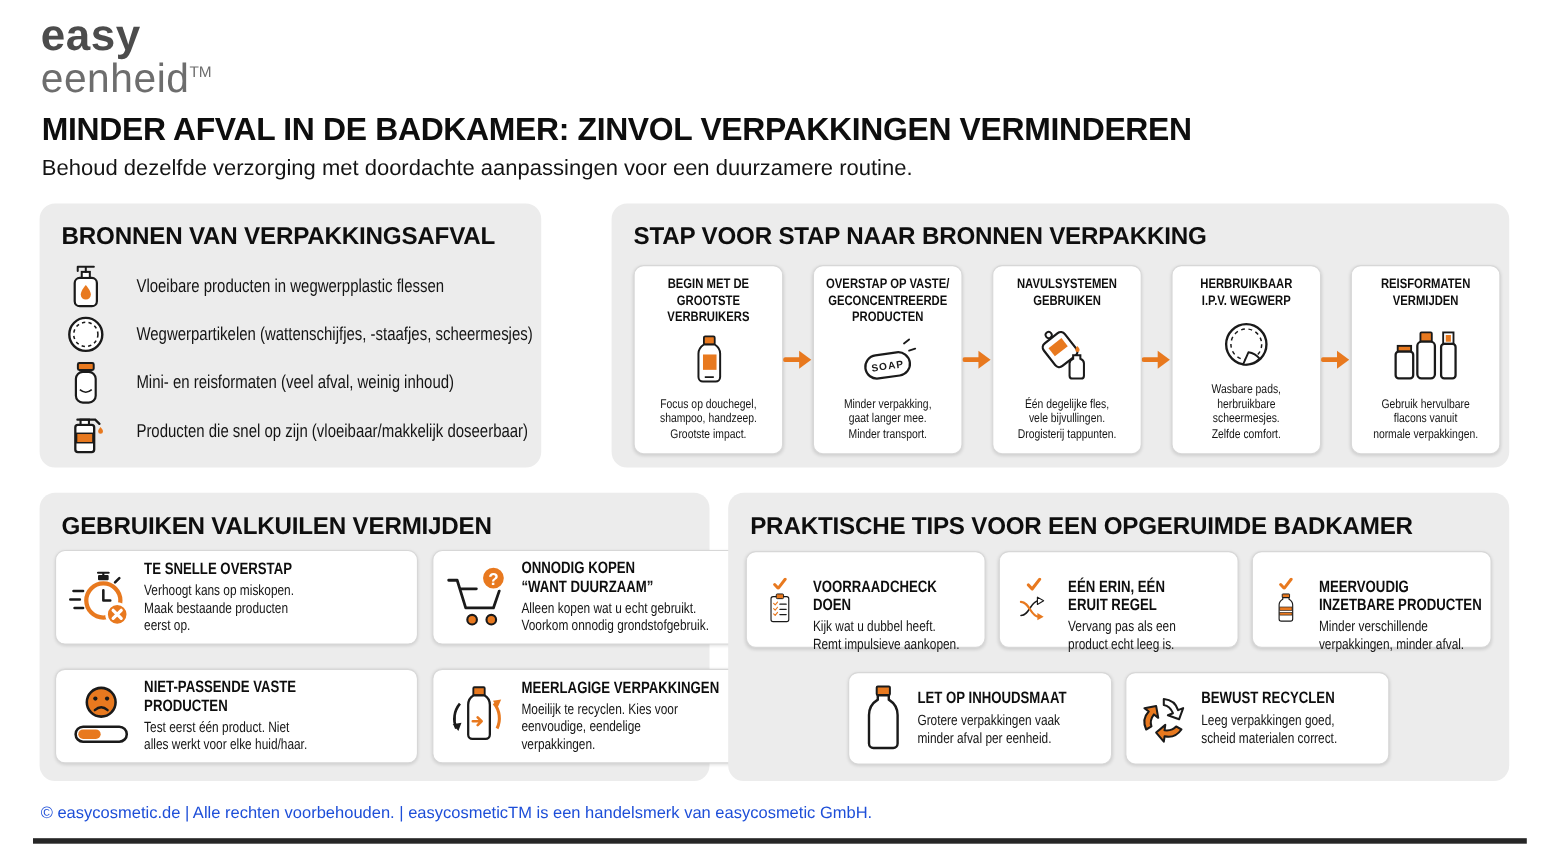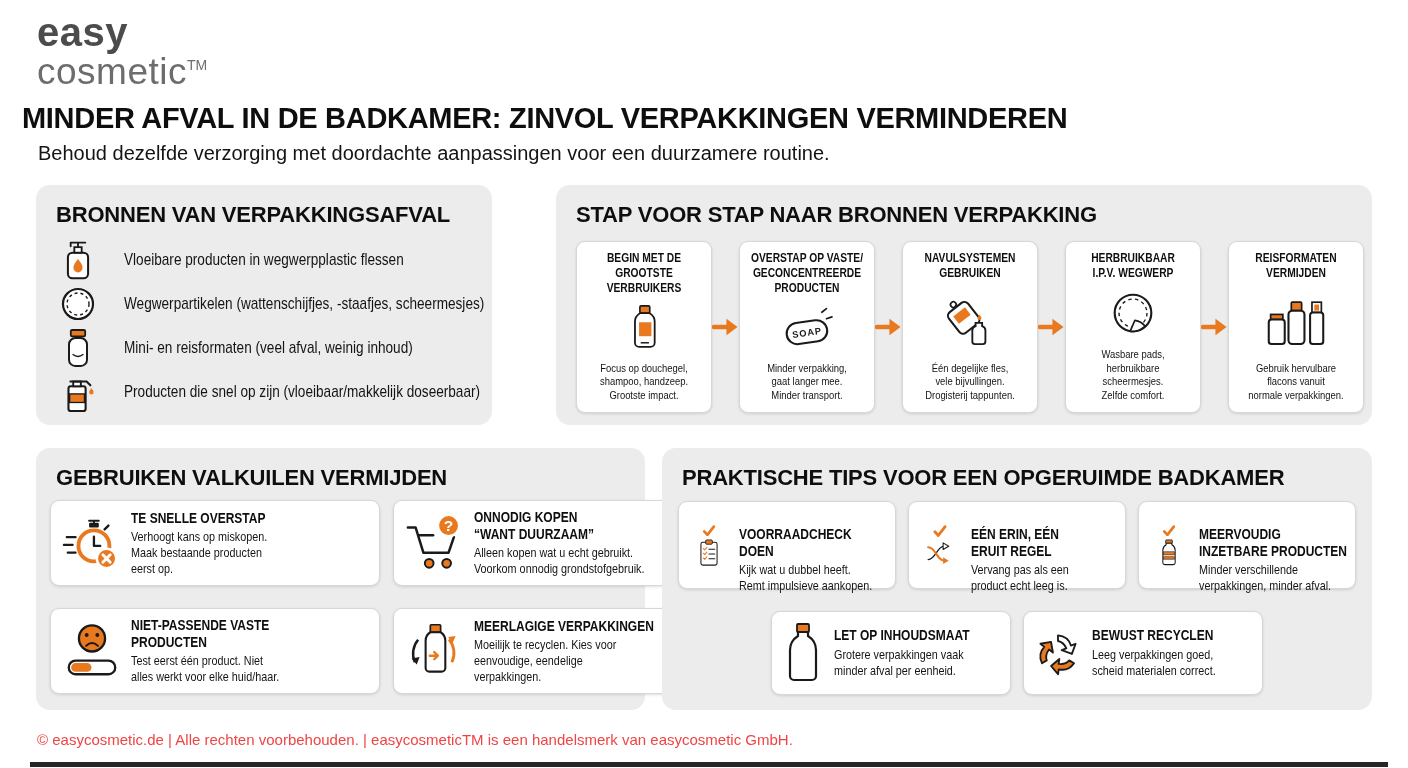--- a/index.html
+++ b/index.html
@@ -6,21 +6,21 @@
   html,body { background:#fff; }
   .page {
     position:relative; width:1408px; height:768px; background:#ffffff;
     font-family:"Liberation Sans", sans-serif; color:#111; overflow:hidden;
   }
   
   .logo { position:absolute; left:37px; top:12px; line-height:1; }
   .logo-easy { font-size:40px; font-weight:800; color:#4c4c4c; letter-spacing:.5px; }
   .logo-cosmetic { font-size:37px; font-weight:400; color:#6d6d6d; margin-top:1px; letter-spacing:.5px; }
   .logo-cosmetic sup { font-size:14px; color:#6d6d6d; vertical-align:14px; letter-spacing:0; }
-  .main-title { position:absolute; left:22px; top:102px; font-size:29px; font-weight:700; letter-spacing:-.3px; color:#0e0e0e; white-space:nowrap; }
+  .main-title { position:absolute; left:38px; top:102px; font-size:29px; font-weight:700; letter-spacing:-.3px; color:#0e0e0e; white-space:nowrap; }
   .subtitle { position:absolute; left:38px; top:142px; font-size:20px; color:#141414; white-space:nowrap; }
   
   .panel { position:absolute; background:#ececec; border-radius:14px; }
   .panel h2 { font-size:22px; font-weight:700; letter-spacing:-.2px; margin:17px 0 0 20px; color:#0e0e0e; white-space:nowrap; }
   .panel-sources { left:36px; top:185px; width:456px; height:240px; }
   .panel-steps   { left:556px; top:185px; width:816px; height:240px; }
   .panel-pitfalls{ left:36px; top:448px; width:609px; height:262px; }
   .panel-tips    { left:662px; top:448px; width:710px; height:262px; }
   .pre { white-space:pre-line; }
   
@@ -54,32 +54,32 @@
   .tips-row1 { display:flex; gap:12px; margin:10px 16px 0 16px; }
   .tips-row2 { display:flex; gap:12px; margin-top:22px; justify-content:center; }
   .tip-card { width:218px; height:88px; background:#fff; border:1px solid #d7d7d7; border-radius:9px;
     box-shadow:0 1px 3px rgba(0,0,0,.12); display:flex; padding:21px 8px; gap:8px; }
   .tip-left { flex:0 0 44px; display:flex; flex-direction:column; align-items:center; gap:3px; padding-top:2px; }
   .tip-text { flex:0 0 190px; transform:scaleX(.8); transform-origin:0 50%; padding-top:3px; }
   .tip-card.wide { width:240px; height:84px; align-items:center; }
   .tip-card.wide .tip-left { flex:0 0 46px; padding-top:0; justify-content:center; }
   .tip-card.wide .tip-text { flex:0 0 210px; padding-top:0; }
   
-  .footer { position:absolute; left:37px; top:731px; font-size:15px; color:#ef4444; white-space:nowrap; }
+  .footer { position:absolute; left:37px; top:731px; font-size:15px; color:#1d4ed8; white-space:nowrap; }
   .bottom-edge { position:absolute; left:30px; top:762px; width:1358px; height:5px; background:#262626; }
   svg { display:block; }
 </style>
 </head>
 <body>
 
 <div class="page">
 
   <div class="logo">
     <div class="logo-easy">easy</div>
-    <div class="logo-cosmetic"><span>cosmetic</span><sup>TM</sup></div>
+    <div class="logo-cosmetic"><span>eenheid</span><sup>TM</sup></div>
   </div>
 
   <h1 class="main-title">MINDER AFVAL IN DE BADKAMER: ZINVOL VERPAKKINGEN VERMINDEREN</h1>
   <p class="subtitle">Behoud dezelfde verzorging met doordachte aanpassingen voor een duurzamere routine.</p>
 
   <section class="panel panel-sources">
     <h2>BRONNEN VAN VERPAKKINGSAFVAL</h2>
     <ul class="src-list">
       <li class="src-item">
         <span class="src-icon">

